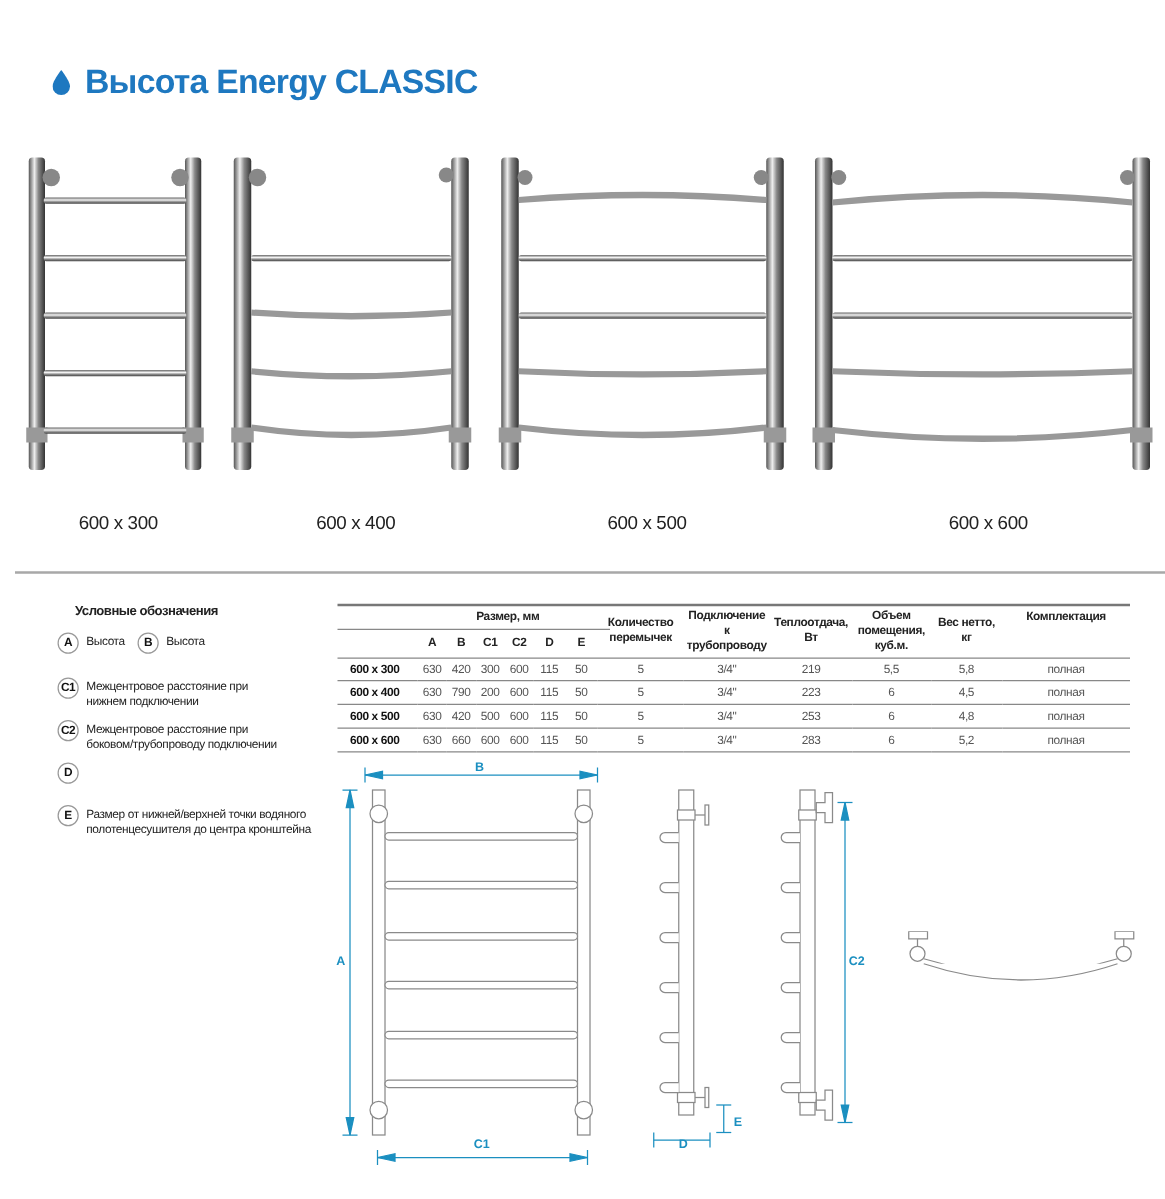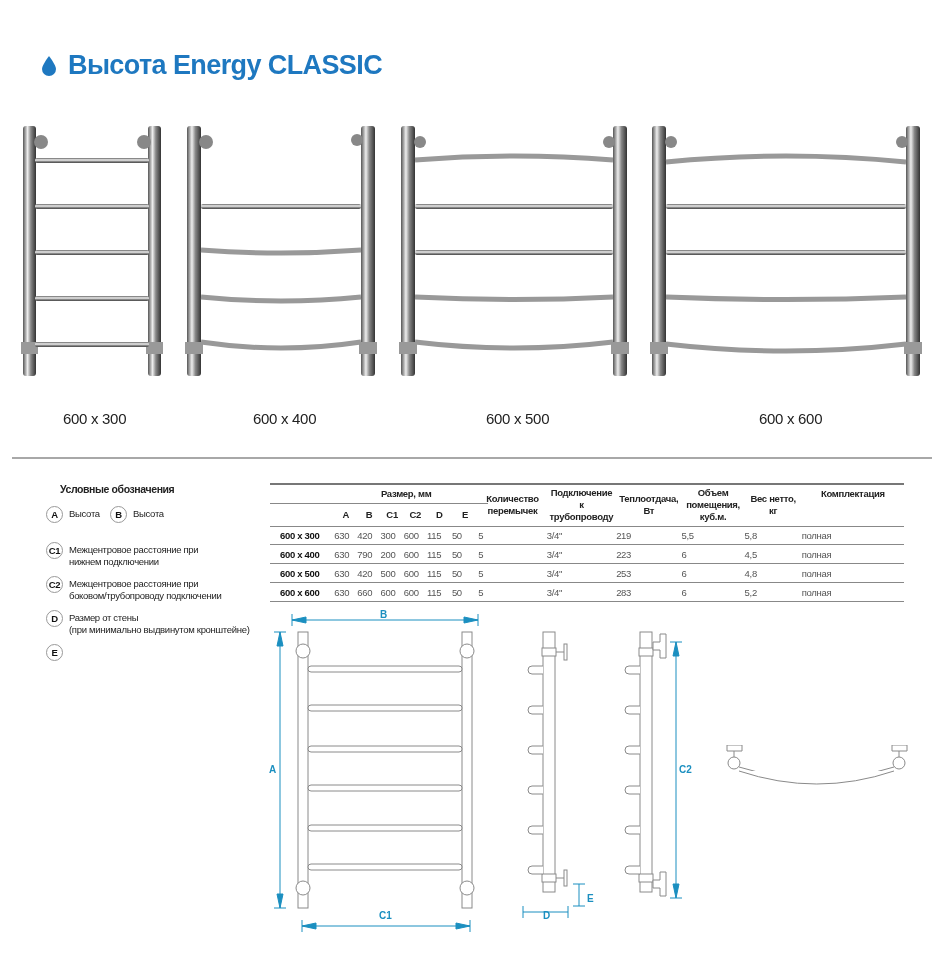--- a/index.html
+++ b/index.html
@@ -16,21 +16,21 @@
   .sep { left: 12px; top: 457px; width: 920px; height: 2px; background: #a8a8a8; }
   .legend-title { left: 48px; top: 483px; font-size: 10.5px; font-weight: bold; letter-spacing: -0.4px; margin-left: 12px; }
   .leg-row { position: absolute; display: flex; align-items: flex-start; gap: 6px; font-size: 9.5px;
              line-height: 12px; letter-spacing: -0.3px; color: #222; }
   .badge { width: 15px; height: 15px; border: 1.3px solid #999; border-radius: 50%;
            display: flex; align-items: center; justify-content: center;
            font-size: 9.5px; font-weight: bold; color: #111; flex: 0 0 auto; margin-top: -2px; }
   table.spec { position: absolute; left: 270px; top: 484px; width: 634px; border-collapse: collapse;
                font-size: 9.5px; letter-spacing: -0.3px; }
   table.spec th { font-weight: bold; color: #222; padding: 0; line-height: 12px; }
-  table.spec td { color: #555; padding: 0; height: 18px;
+  table.spec td { text-align: center; color: #555; padding: 0; height: 18px;
                   border-bottom: 1.2px solid #888; }
   table.spec td.model { font-weight: bold; color: #111; text-align: left; padding-left: 10px; }
   .top-line { position: absolute; left: 270px; top: 483px; width: 634px; height: 1.5px; background: #777; }
   .size-line { position: absolute; left: 270px; top: 503px; width: 218px; height: 1px; background: #888; }
   .hdr-line { position: absolute; left: 270px; top: 526px; width: 634px; height: 1.2px; background: #888; }
   .dim { font-size: 10px; color: #1b8fc0; font-weight: bold; position: absolute; }
   svg.draw { position: absolute; }
 </style>
 </head>
 <body>
@@ -132,24 +132,24 @@
 <div class="leg-row" style="left:46px; top:544px;">
   <span class="badge">C1</span>
   <span><span>Межцентровое расстояние при</span><br><span>нижнем подключении</span></span>
 </div>
 <div class="leg-row" style="left:46px; top:578px;">
   <span class="badge">C2</span>
   <span><span>Межцентровое расстояние при</span><br><span>боковом/трубопроводу подключении</span></span>
 </div>
 <div class="leg-row" style="left:46px; top:612px;">
   <span class="badge">D</span>
-  <span><span>Размер от стены</span><br><span>(при минимально выдвинутом кронштейне)</span></span>
 </div>
 <div class="leg-row" style="left:46px; top:646px;">
   <span class="badge">E</span>
+  <span><span>Размер от нижней/верхней точки водяного</span><br><span>полотенцесушителя до центра кронштейна</span></span>
 </div>
 
 <div class="top-line"></div>
 <div class="size-line"></div>
 <div class="hdr-line"></div>
 
 <table class="spec">
   <colgroup>
     <col style="width:68px">
       <col style="width:24px">

